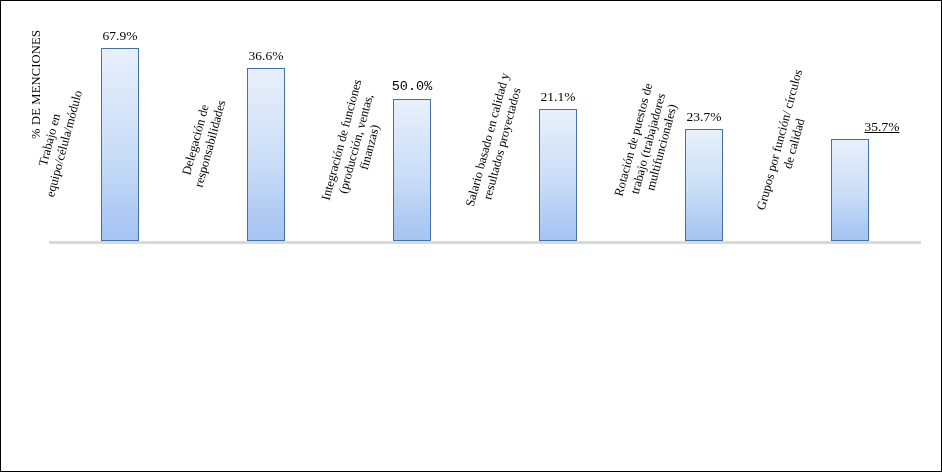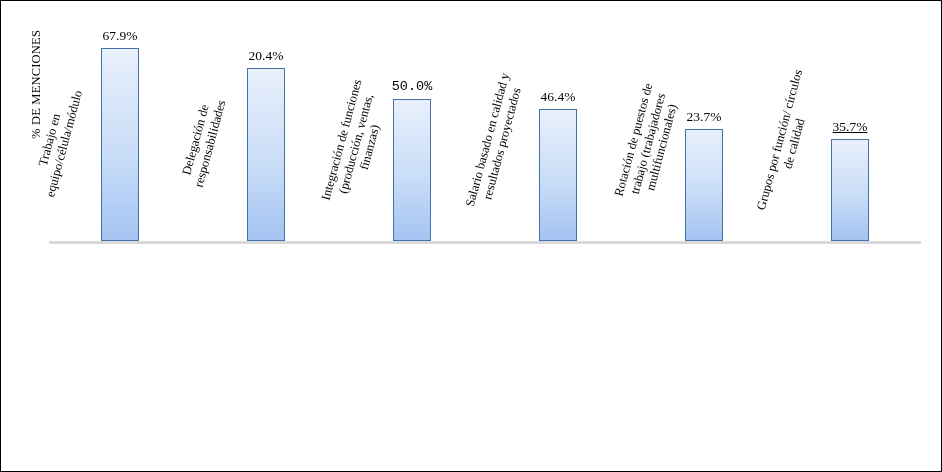--- a/index.html
+++ b/index.html
@@ -94,46 +94,46 @@
 
   <div id="plot-area">
     <div id="axis-line"></div>
   <div class="bar" style="left: 100px; top: 46.8245px; height: 193.175px; background: linear-gradient(rgb(232, 240, 251) 0%, rgb(220, 232, 250) 22%, rgb(201, 221, 247) 55%, rgb(178, 205, 244) 82%, rgb(165, 196, 242) 100%); border-color: rgb(68, 114, 168);"></div>
       <div class="bar-value" style="left: 74px; top: 26.8245px;">67.9%</div>
       <div class="cat-label" style="left: 127px; width: 230px; margin-left: -115px;">
         <span class="line">Trabajo en</span>
         <span class="line">equipo/célula/módulo</span>
       </div>
       <div class="bar" style="left: 246px; top: 67.3085px; height: 172.691px; background: linear-gradient(rgb(232, 240, 251) 0%, rgb(220, 232, 250) 22%, rgb(201, 221, 247) 55%, rgb(178, 205, 244) 82%, rgb(165, 196, 242) 100%); border-color: rgb(68, 114, 168);"></div>
-      <div class="bar-value" style="left: 220px; top: 47.3085px;">20.4%</div>
+      <div class="bar-value" style="left: 220px; top: 47.3085px;">36.6%</div>
       <div class="cat-label" style="left: 273px; width: 230px; margin-left: -115px;">
         <span class="line">Delegación de</span>
         <span class="line">responsabilidades</span>
       </div>
       <div class="bar" style="left: 392px; top: 97.75px; height: 142.25px; background: linear-gradient(rgb(232, 240, 251) 0%, rgb(220, 232, 250) 22%, rgb(201, 221, 247) 55%, rgb(178, 205, 244) 82%, rgb(165, 196, 242) 100%); border-color: rgb(68, 114, 168);"></div>
       <div class="bar-value" style="left: 366px; top: 77.75px; font-family: Liberation Mono, monospace;">50.0%</div>
       <div class="cat-label" style="left: 419px; width: 230px; margin-left: -115px;">
         <span class="line">Integración de funciones</span>
         <span class="line">(producción, ventas,</span>
         <span class="line">finanzas)</span>
       </div>
       <div class="bar" style="left: 538px; top: 107.992px; height: 132.008px; background: linear-gradient(rgb(232, 240, 251) 0%, rgb(220, 232, 250) 22%, rgb(201, 221, 247) 55%, rgb(178, 205, 244) 82%, rgb(165, 196, 242) 100%); border-color: rgb(68, 114, 168);"></div>
-      <div class="bar-value" style="left: 512px; top: 87.992px;">46.4%</div>
+      <div class="bar-value" style="left: 512px; top: 87.992px;">21.1%</div>
       <div class="cat-label" style="left: 565px; width: 230px; margin-left: -115px;">
         <span class="line">Salario basado en calidad y</span>
         <span class="line">resultados proyectados</span>
       </div>
       <div class="bar" style="left: 684px; top: 128.191px; height: 111.808px; background: linear-gradient(rgb(232, 240, 251) 0%, rgb(220, 232, 250) 22%, rgb(201, 221, 247) 55%, rgb(178, 205, 244) 82%, rgb(165, 196, 242) 100%); border-color: rgb(68, 114, 168);"></div>
       <div class="bar-value" style="left: 658px; top: 108.192px;">23.7%</div>
       <div class="cat-label" style="left: 711px; width: 230px; margin-left: -115px;">
         <span class="line">Rotación de puestos de</span>
         <span class="line">trabajo (trabajadores</span>
         <span class="line">multifuncionales)</span>
       </div>
       <div class="bar" style="left: 830px; top: 138.433px; height: 101.567px; background: linear-gradient(rgb(232, 240, 251) 0%, rgb(220, 232, 250) 22%, rgb(201, 221, 247) 55%, rgb(178, 205, 244) 82%, rgb(165, 196, 242) 100%); border-color: rgb(68, 114, 168);"></div>
-      <div class="bar-value" style="left: 804px; top: 118.433px; text-decoration: underline;">35.7%</div>
+      <div class="bar-value" style="left: 836px; top: 118.433px; text-decoration: underline;">35.7%</div>
       <div class="cat-label" style="left: 857px; width: 230px; margin-left: -115px;">
         <span class="line">Grupos por función/ círculos</span>
         <span class="line">de calidad</span>
       </div>
     </div>
 
 </div>
 
 </body></html>

